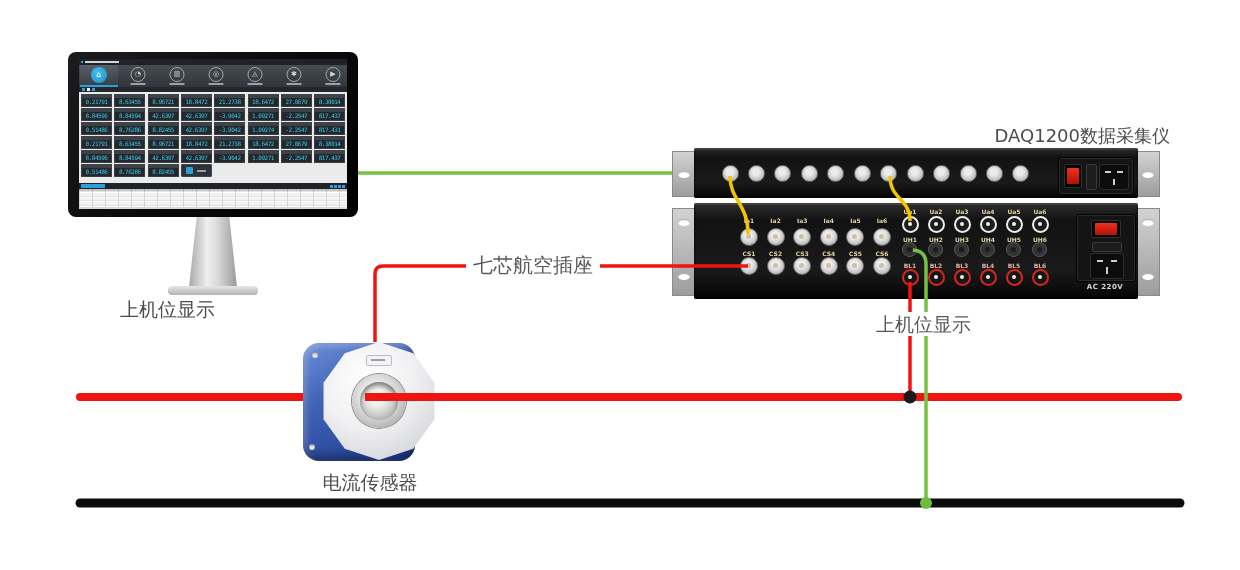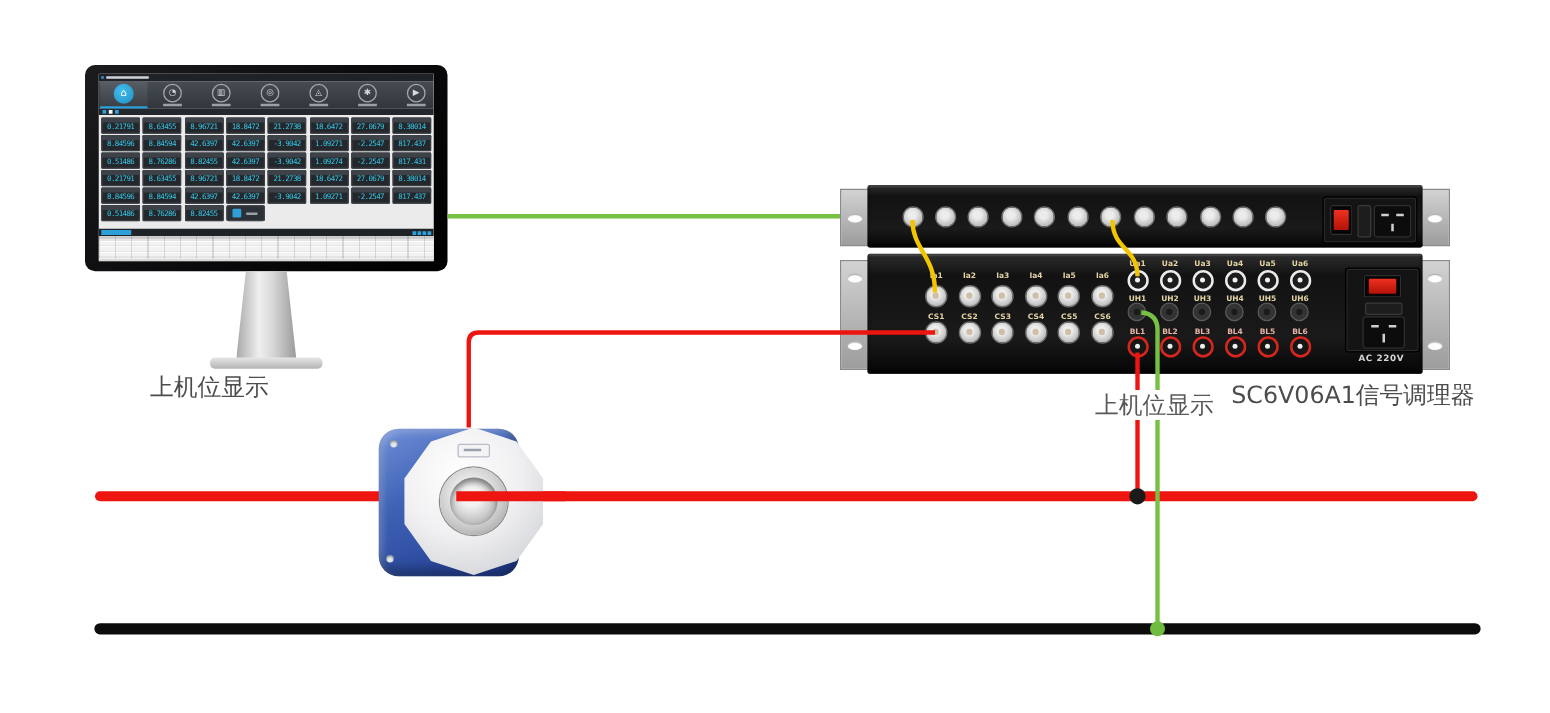--- a/index.html
+++ b/index.html
@@ -381,20 +381,21 @@
     <div class="rocker-frame" style="left:5px;top:6px;width:18px;height:24px;">
       <div class="rocker" style="left:3px;top:4px;width:12px;height:16px;"></div>
     </div>
     <div class="fuse" style="left:27px;top:6px;width:9px;height:24px;"></div>
     <div class="iec" style="left:40px;top:6px;width:28px;height:24px;">
       <i class="pin" style="left:5px;top:6px;width:6px;height:2px;"></i>
       <i class="pin" style="left:17px;top:6px;width:6px;height:2px;"></i>
       <i class="pin" style="left:13px;top:14px;width:2px;height:6px;"></i>
     </div>
   </div>
+  <div class="dlabel" style="left:980px;top:124px;width:190px;text-align:right;font-size:18px;">DAQ1200数据采集仪</div>
 
   <div class="ear device" style="left:672px;top:208px;height:88px;">
     <span class="hole" style="top:10px;"></span>
     <span class="hole" style="top:64px;"></span>
   </div>
   <div class="ear device" style="left:1136px;top:208px;height:88px;">
     <span class="hole" style="top:10px;"></span>
     <span class="hole" style="top:64px;"></span>
   </div>
   <div class="rackbody device" style="left:694px;top:203px;width:444px;height:96px;"></div>
@@ -465,44 +466,45 @@
       <div class="rocker" style="left:4px;top:3px;width:22px;height:12px;"></div>
     </div>
     <div class="fuse" style="left:15px;top:27px;width:28px;height:8px;"></div>
     <div class="iec" style="left:13px;top:38px;width:32px;height:24px;">
       <i class="pin" style="left:6px;top:6px;width:6px;height:2px;"></i>
       <i class="pin" style="left:20px;top:6px;width:6px;height:2px;"></i>
       <i class="pin" style="left:15px;top:13px;width:2px;height:7px;"></i>
     </div>
   </div>
   <div class="pwr-label device" style="left:1076px;top:283px;width:58px;">AC 220V</div>
-  <div class="dlabel" style="left:985px;top:303px;width:210px;text-align:left;">SC6V06A1信号调理器</div>
 
   <div class="sensor-plate device"></div>
   <div class="sensor-screw device" style="left:312px;top:352px;"></div>
   <div class="sensor-screw device" style="left:309px;top:444px;"></div>
   <div class="sensor-face device"></div>
   <div class="sensor-ring device"></div>
   <div class="sensor-hole device"></div>
   <div class="sensor-pill device">
       <i></i>
     </div>
+  <div class="dlabel" style="left:300px;top:470px;width:140px;text-align:center;">电流传感器</div>
 
   <svg id="layer-over" class="layer" width="1240" height="570">
 
     <path d="M365 397 H452" stroke="#ee1510" stroke-width="8" fill="none"></path>
 
     <path d="M358 173 H672" stroke="#76c043" stroke-width="3.5" fill="none"></path>
 
     <path d="M748 266 L383 266 Q375 266 375 274 L375 342" stroke="#ee1510" stroke-width="3.5" fill="none"></path>
 
     <path d="M730 176 C730 200 748 204 748 234" stroke="#f2c500" stroke-width="3.5" fill="none"></path>
     <path d="M890 176 C890 200 910 198 910 221" stroke="#f2c500" stroke-width="3.5" fill="none"></path>
 
     <path d="M910 282 L910 395" stroke="#ee1510" stroke-width="3.5" fill="none"></path>
     <path d="M913 250 Q926 251 926 264 L926 503" stroke="#76c043" stroke-width="3.5" fill="none"></path>
     <circle cx="910" cy="397" r="6.5" fill="#1a1a1a"></circle>
     <circle cx="926" cy="503" r="6" fill="#6fbc3f"></circle>
   </svg>
 
+  <div class="tag" style="left:466px;top:253px;">七芯航空插座</div>
   <div class="tag" style="left:869px;top:312px;font-size:19px;">上机位显示</div>
 
 </div>
 
 </body></html>

